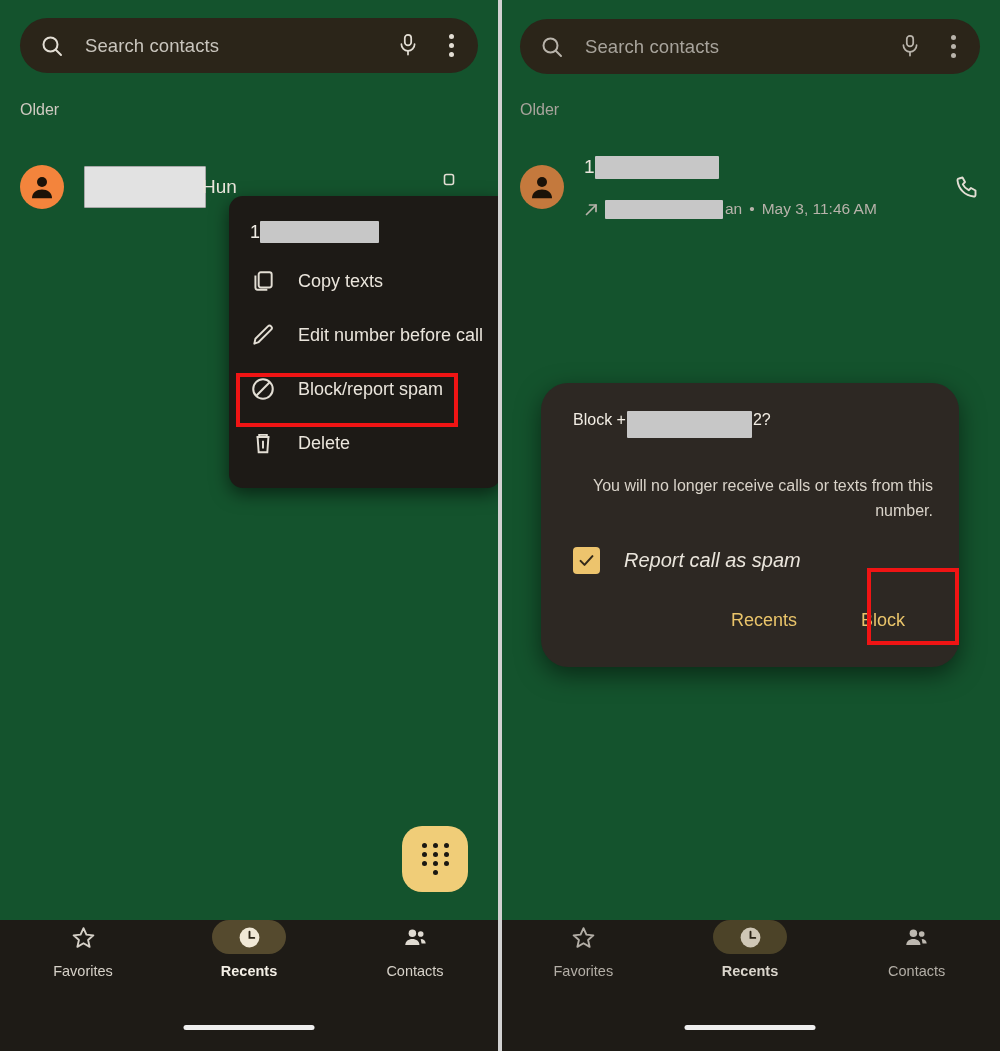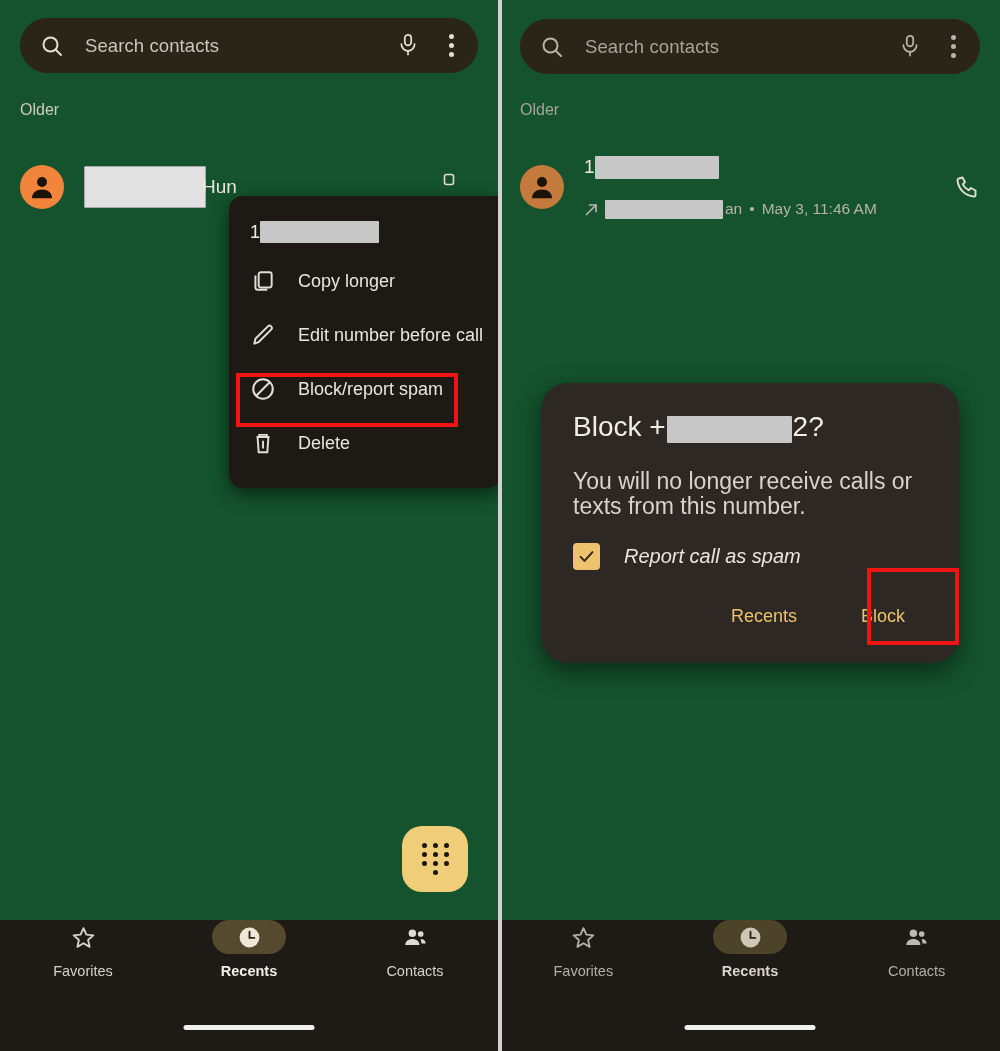--- a/index.html
+++ b/index.html
@@ -161,30 +161,31 @@
     left: 41px; top: 383px;
     width: 418px;
     background: #2d2823;
     border-radius: 27px;
     padding: 28px 30px 26px 32px;
     z-index: 25;
     box-shadow: 0 8px 24px rgba(0,0,0,.5);
   }
   .dialog-title {
     color: #f2ede4;
-    font-size: 28px;
-    display: flex; align-items: flex-end;
-    margin-bottom: 26px;
+    font-size: 16px;
+    display: flex; align-items: flex-start;
+    margin-bottom: 35px;
   }
   .dialog-body {
     color: #d9d3c9;
-    font-size: 23px;
+    font-size: 16px;
     line-height: 25px;
     width: 360px;
     margin-bottom: 24px;
+    text-align: right;
   }
   .checkbox-row {
     display: flex; align-items: center;
     margin-bottom: 26px;
   }
   .checkbox {
     width: 27px; height: 27px; flex: 0 0 27px;
     border-radius: 4px;
     background: #edc46d;
     display: flex; align-items: center; justify-content: center;
@@ -323,21 +324,21 @@
         <span class="redact" style="width:119px;height:22px;"></span>
       </div>
 
       <div class="menu-item">
         <span class="mi-icon">
           <svg viewBox="0 0 24 24" fill="none" stroke="#e3ded4" stroke-width="1.8">
             <rect x="8" y="4" width="12" height="14" rx="2"></rect>
               <path d="M5 7v11a2 2 0 0 0 2 2h9"></path>
           </svg>
         </span>
-        <span class="mi-label">Copy longer</span>
+        <span class="mi-label">Copy texts</span>
       </div>
 
       <div class="menu-item">
         <span class="mi-icon">
           <svg viewBox="0 0 24 24" fill="none" stroke="#e3ded4" stroke-width="1.8" stroke-linejoin="round">
             <path d="M4 20l1-4.5L16.5 4A2.1 2.1 0 0 1 19.5 7L8 18.5z"></path>
           </svg>
         </span>
         <span class="mi-label">Edit number before call</span>
       </div>

